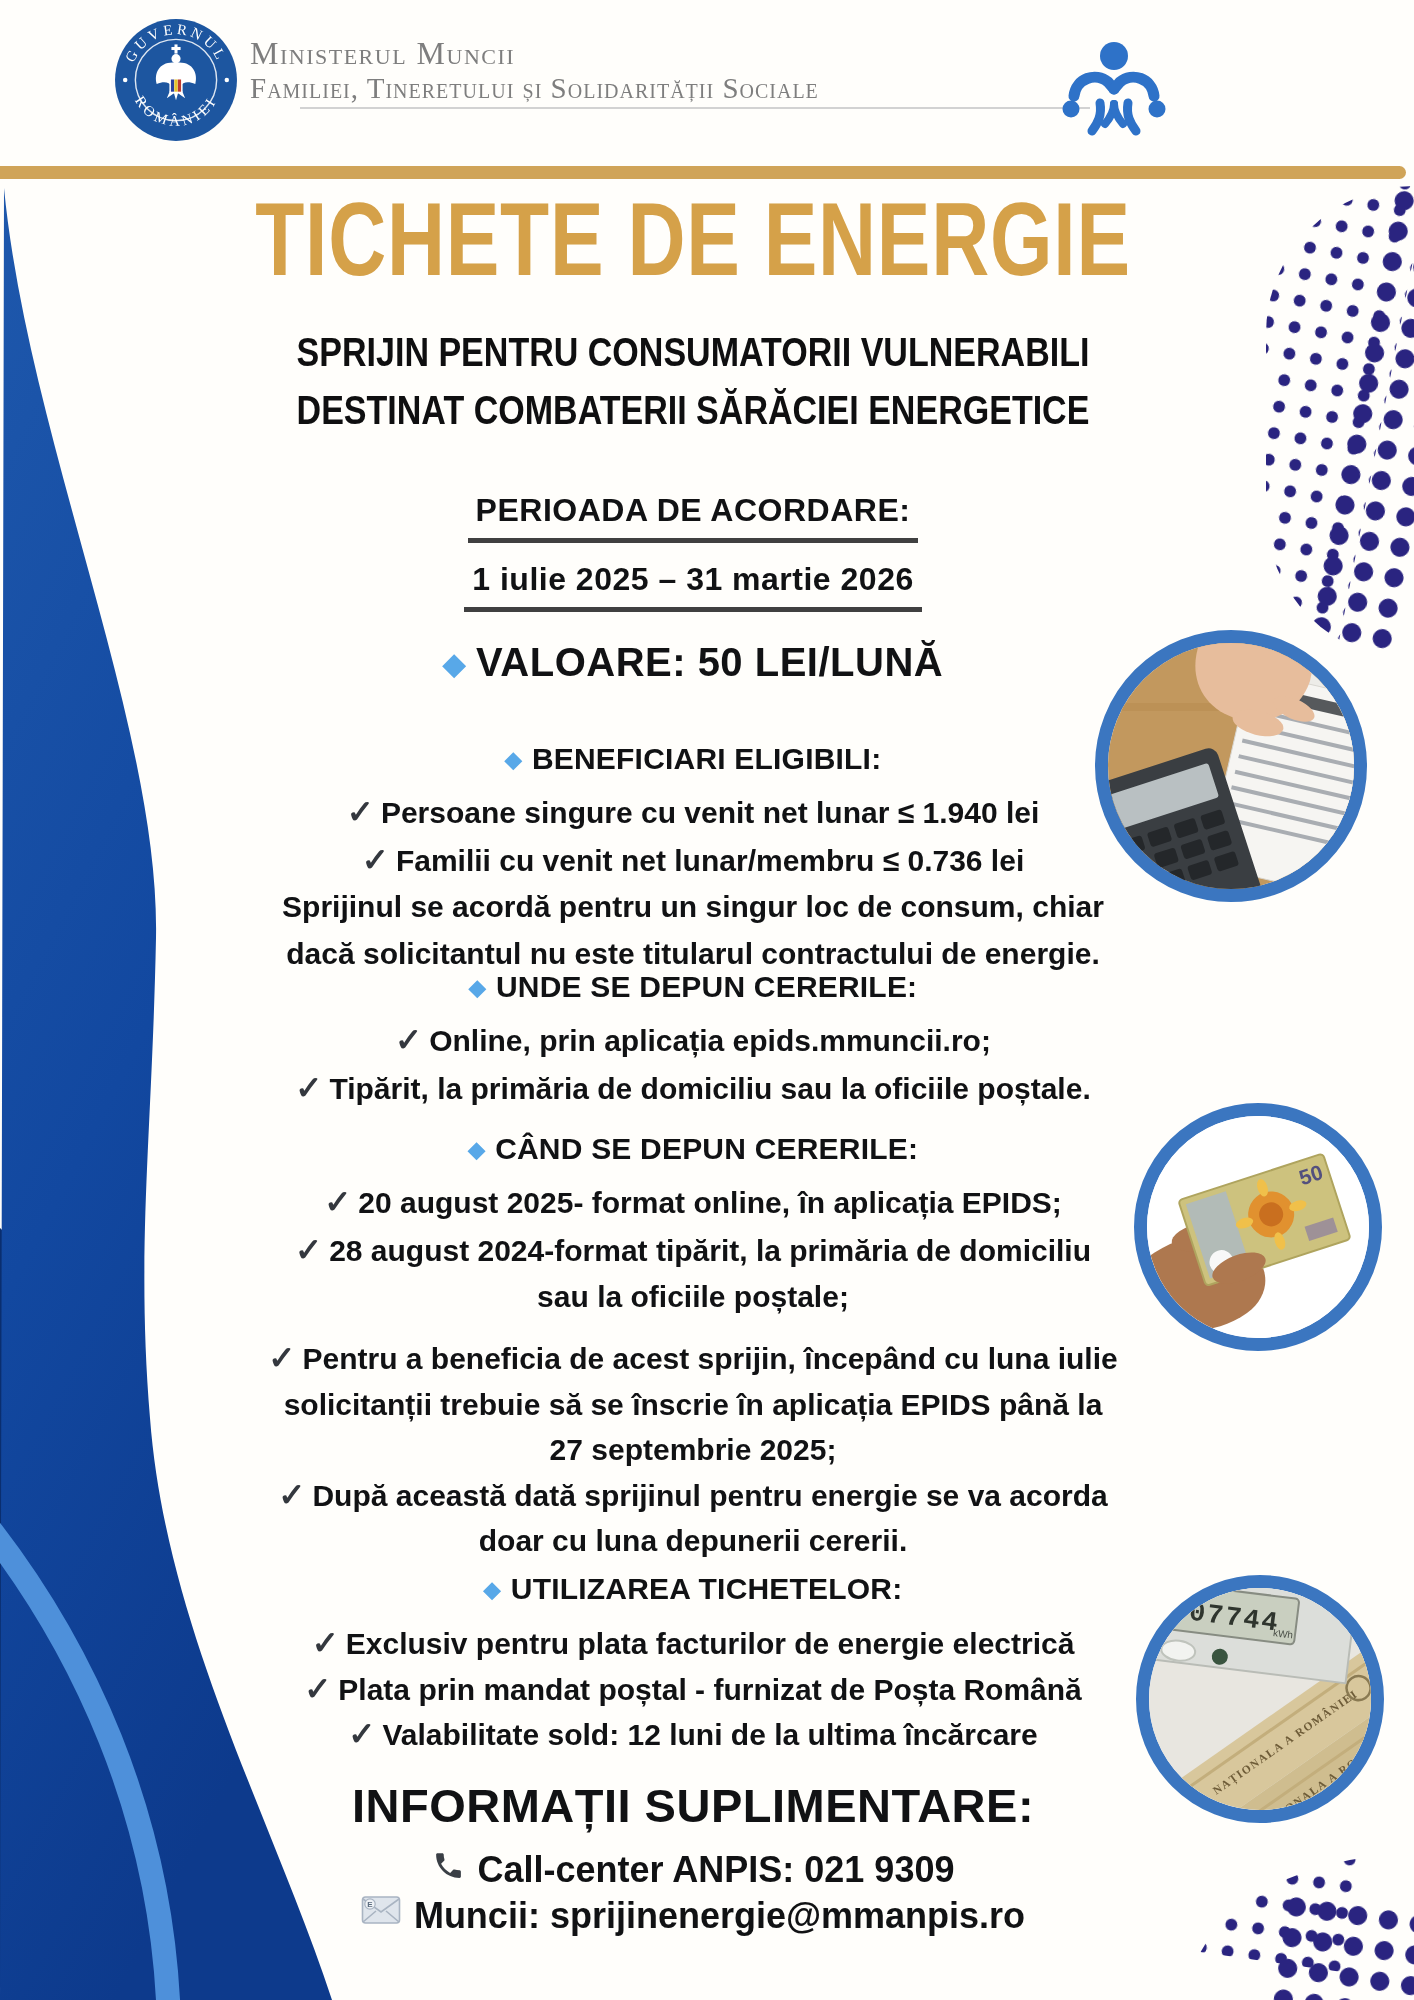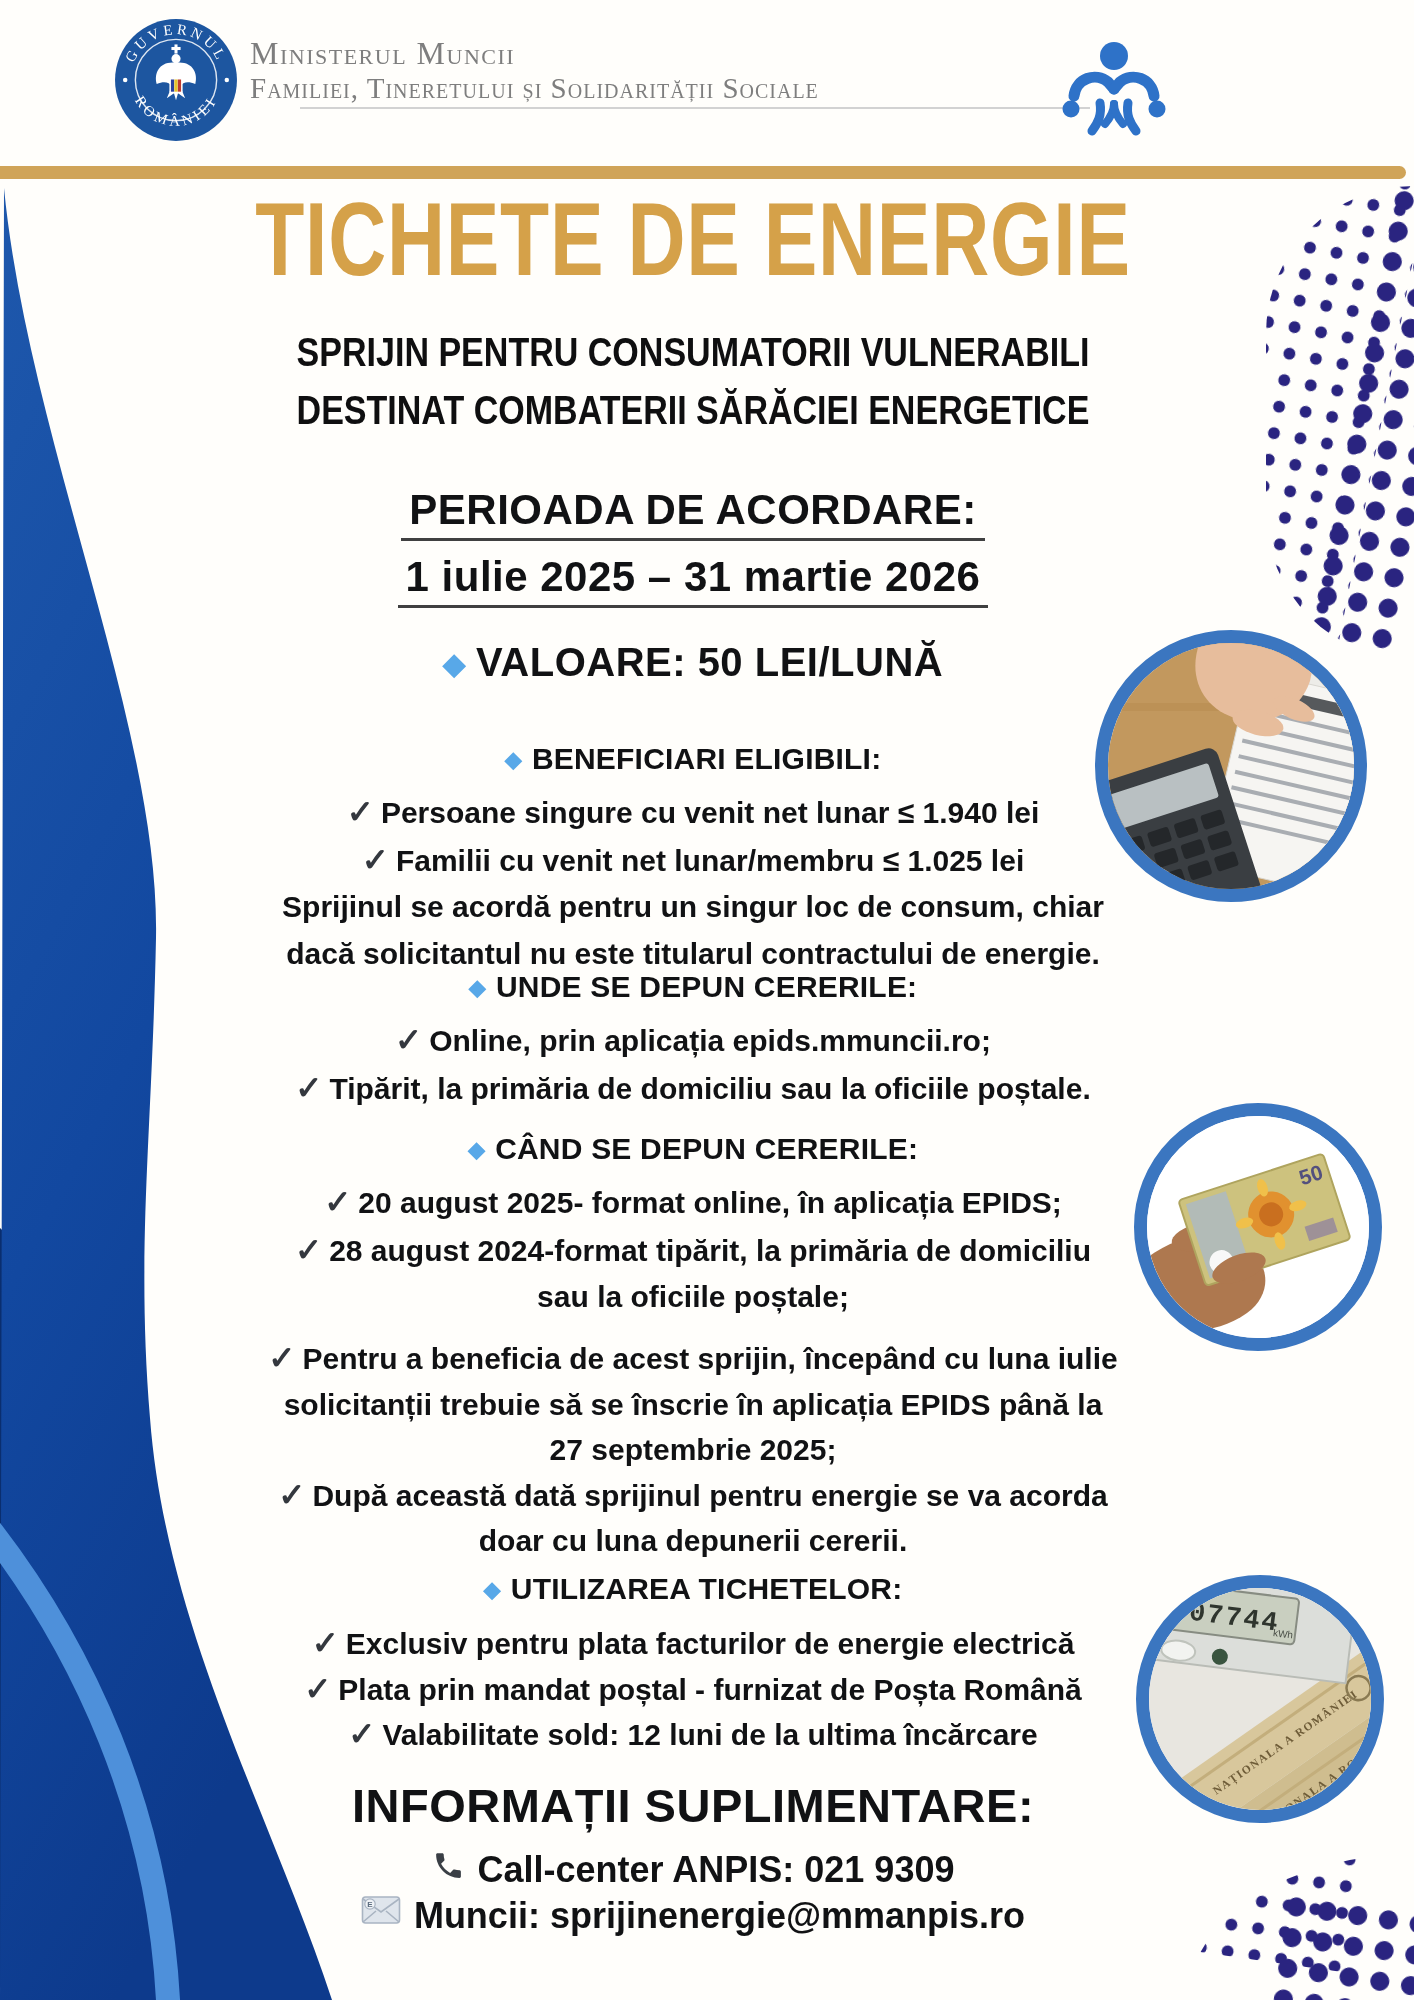--- a/index.html
+++ b/index.html
@@ -20,21 +20,21 @@
   .anpis{left:1058px;top:34px;width:112px;height:112px;z-index:4;}
   .goldbar{left:0;top:166px;width:1406px;height:13px;background:#D0A458;border-radius:0 7px 7px 0;z-index:2;}
 
   
   .tb{position:absolute;left:-14px;width:1414px;text-align:center;font-weight:700;z-index:3;}
   .title{top:188px;font-size:103px;line-height:104px;color:#D5A149;font-weight:800;
          letter-spacing:1px;white-space:nowrap;transform:scaleX(.78);}
   .subtitle{top:323px;font-size:41px;line-height:58px;font-weight:800;color:#0F0F10;
             white-space:nowrap;transform:scaleX(.83);}
   .period{top:486px;}
-  .ul{display:inline-block;font-size:42px;line-height:48px;border-bottom:3px solid #404040;
+  .ul{display:inline-block;font-size:32px;line-height:48px;border-bottom:5px solid #404040;
       padding:0 8px 4px 8px;letter-spacing:.5px;}
   .period .date{margin-top:12px;}
   .valoare{top:640px;font-size:40px;letter-spacing:.5px;}
   .sec-h{font-size:30px;line-height:34px;letter-spacing:.2px;}
   .items{margin-top:10px;font-size:30px;line-height:46.5px;}
   .items5{margin-top:0;font-size:30px;line-height:45.5px;}
   .benef{top:742px;} .unde{top:970px;} .cand{top:1132px;}
   .epids{top:1336px;} .utiliz{top:1572px;}
   .diamond{color:#58A8E8;font-size:.74em;margin-right:10px;display:inline-block;transform:translateY(-2px);}
   .check{color:#34383E;font-weight:800;font-size:1.08em;margin-right:7px;}
@@ -268,21 +268,21 @@
   </div>
 
   <div class="tb valoare">
     <span class="diamond">◆</span><span>VALOARE: 50 LEI/LUNĂ</span>
   </div>
 
   <div class="tb benef">
     <div class="sec-h"><span class="diamond">◆</span><span>BENEFICIARI ELIGIBILI:</span></div>
     <div class="items">
       <div><span class="check">✓</span><span>Persoane singure cu venit net lunar ≤ 1.940 lei</span></div>
-      <div><span class="check">✓</span><span>Familii cu venit net lunar/membru ≤ 1.025 lei</span></div>
+      <div><span class="check">✓</span><span>Familii cu venit net lunar/membru ≤ 0.736 lei</span></div>
       <div>Sprijinul se acordă pentru un singur loc de consum, chiar</div>
       <div>dacă solicitantul nu este titularul contractului de energie.</div>
     </div>
   </div>
 
   <div class="tb unde">
     <div class="sec-h"><span class="diamond">◆</span><span>UNDE SE DEPUN CERERILE:</span></div>
     <div class="items">
       <div><span class="check">✓</span><span>Online, prin aplicația epids.mmuncii.ro;</span></div>
       <div><span class="check">✓</span><span>Tipărit,  la primăria de domiciliu sau la oficiile  poștale.</span></div>

